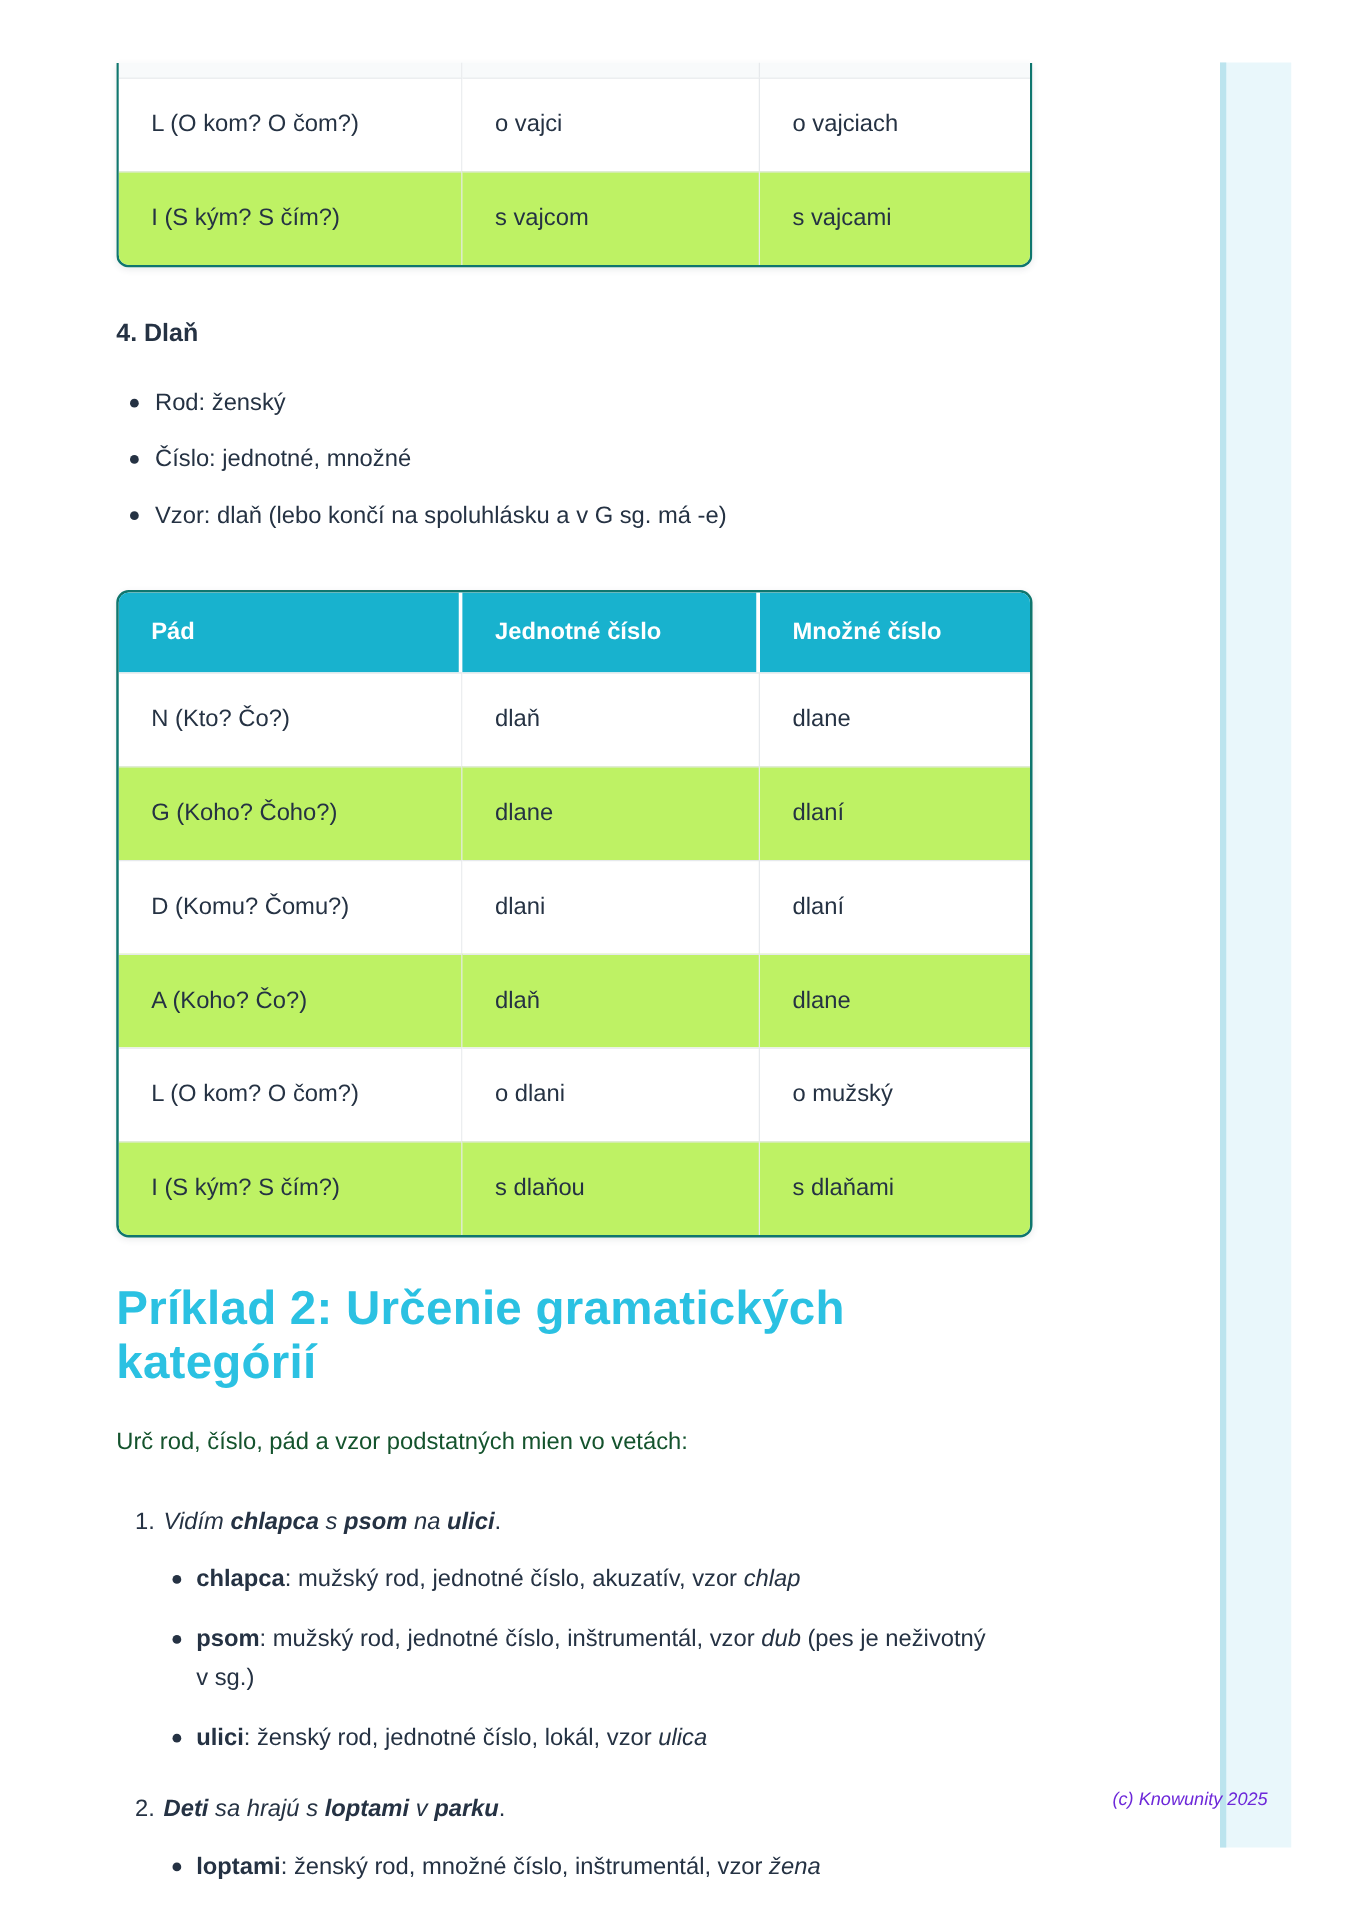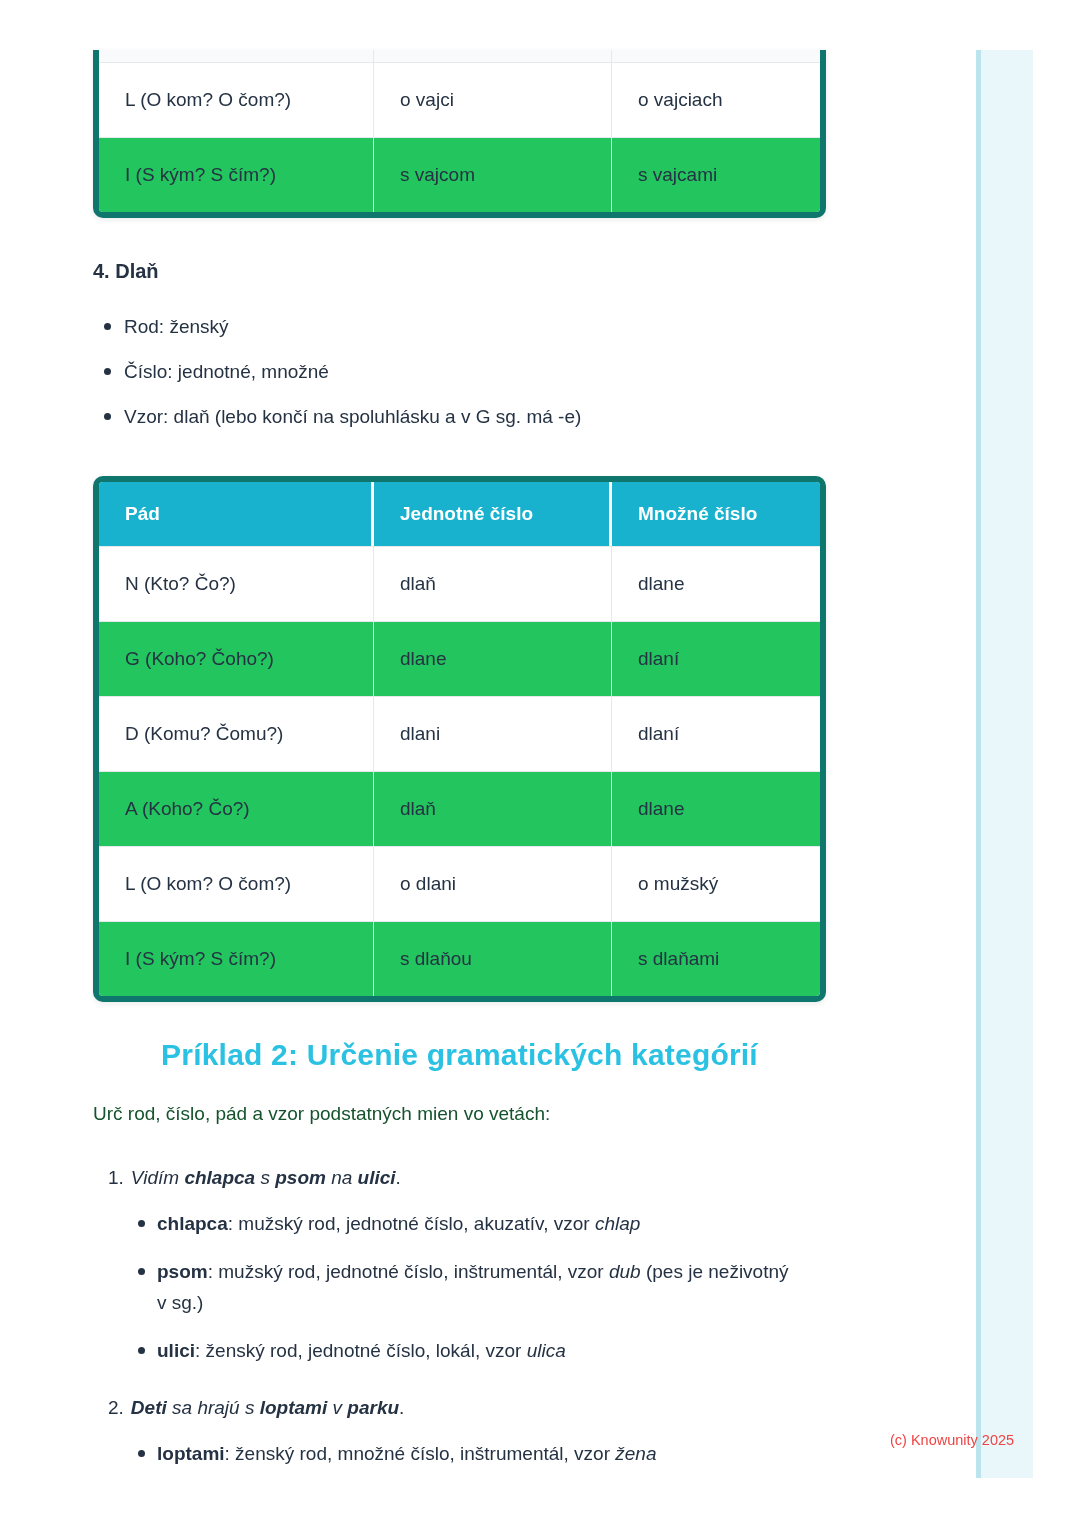--- a/index.html
+++ b/index.html
@@ -26,21 +26,21 @@
   .content {
     position: absolute;
     left: 93px; top: 0;
     width: 733px;
     z-index: 2;
   }
 
   
   .tblwrap {
     width: 733px;
-    border: 6px solid #0f766e;
+    border: 2px solid #0f766e;
     border-radius: 10px;
     overflow: hidden;
     background: #fff;
     box-shadow: 0 2px 5px rgba(55, 65, 80, 0.10);
   }
   .tblwrap.cut-top {
     border-top: none;
     border-radius: 0 0 10px 10px;
     margin-top: 50px;
   }
@@ -60,21 +60,21 @@
   .tbl th:last-child { border-right: none; }
   .tbl td {
     font-size: 19px;
     color: #253243;
     padding: 26px 26px;
     background: #ffffff;
     border-top: 1px solid #e6e9ec;
     border-right: 1px solid #e6e9ec;
   }
   .tbl td:last-child { border-right: none; }
-  .tbl tr.alt td { background: #22c55e; }
+  .tbl tr.alt td { background: #bef264; }
   .tbl tr.sliver td { padding: 0; height: 12px; border-top: none; background: #f8fafb; }
   .tbl tr.first td { border-top: none; }
 
   
   .section-title {
     margin-top: 42px;
     font-size: 20px;
     font-weight: 700;
     color: #253243;
   }
@@ -93,25 +93,24 @@
     left: 11px; top: 10px;
     width: 7px; height: 7px;
     border-radius: 50%;
     background: #253243;
   }
 
   .tblwrap.main { margin-top: 46px; }
 
   h2.example-heading {
     margin-top: 36px;
-    font-size: 30px;
+    font-size: 38px;
     font-weight: 700;
     color: #2bc1e2;
     letter-spacing: 0.2px;
-    text-align: center;
   }
   p.intro {
     margin-top: 28px;
     font-size: 19px;
     line-height: 28px;
     color: #14532d;
   }
 
   ol.examples { list-style: none; margin-top: 36px; }
   ol.examples > li { margin-bottom: 28px; }
@@ -138,23 +137,24 @@
     left: 0px; top: 12px;
     width: 7px; height: 7px;
     border-radius: 50%;
     background: #253243;
   }
 
   .footer-credit {
     position: absolute;
     left: 890px; top: 1432px;
     font-size: 14.5px;
-    color: #ef4444;
+    color: #6d28d9;
     z-index: 3;
     white-space: nowrap;
+    font-style: italic;
   }
 </style>
 </head>
 <body>
 
 <div class="page">
 
   <div class="side-rail"></div>
 
   <div class="content">

